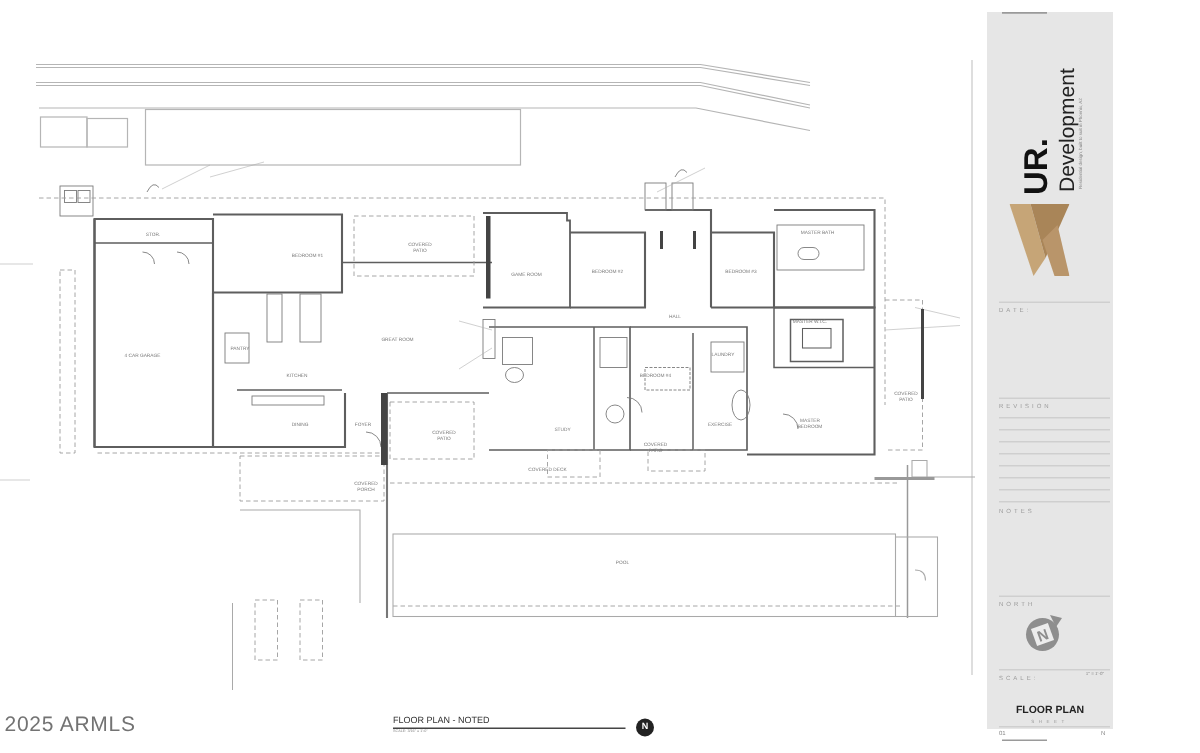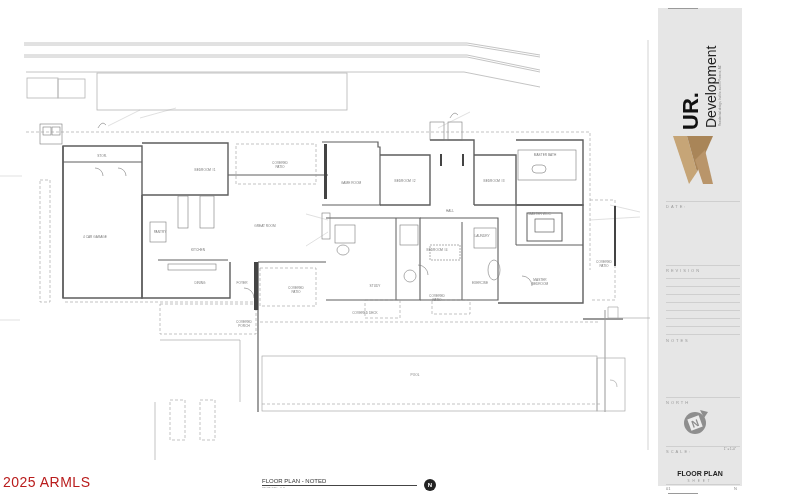--- a/index.html
+++ b/index.html
@@ -10,21 +10,21 @@
   .tb-topbar { position:absolute; left:10px; top:0; width:30px; height:1px; background:#9a9a9a; }
   .brand-ur { position:absolute; left:6px; top:88px; font-size:22px; font-weight:bold; color:#111; transform:rotate(-90deg); transform-origin:left top; }
   .brand-dev { position:absolute; left:40px; top:120px; font-size:14px; color:#222; transform:rotate(-90deg); transform-origin:left top; white-space:nowrap; }
   .brand-sub { position:absolute; left:62px; top:104px; font-size:3px; color:#888; transform:rotate(-90deg); transform-origin:left top; white-space:nowrap; width:50px; }
   .tb-label { position:absolute; left:8px; font-size:4px; letter-spacing:2px; color:#9a9a9a; }
   .tb-rule { position:absolute; left:8px; width:74px; height:1px; background:#cfcfcf; }
   .tb-sheet-title { position:absolute; left:0; width:84px; top:463px; text-align:center; font-size:7px; font-weight:bold; color:#222; }
   .tb-sheet-label { position:absolute; left:0; width:84px; top:473px; text-align:center; font-size:3px; letter-spacing:3px; color:#999; }
   .tb-sheet-no { position:absolute; left:8px; top:478px; font-size:4px; color:#888; }
   .tb-scale-val { position:absolute; right:6px; top:430px; font-size:3px; color:#888; }
-  .watermark { position:absolute; left:3px; top:474px; font-size:14px; color:#b91c1c; letter-spacing:0.5px; }
+  .watermark { position:absolute; left:3px; top:474px; font-size:14px; color:#737373; letter-spacing:0.5px; }
   .plan-title { position:absolute; left:262px; top:478px; font-size:6px; color:#333; }
   .plan-scale { position:absolute; left:262px; top:486px; font-size:2.5px; color:#888; }
   .plan-rule { position:absolute; left:262px; top:485px; width:155px; height:1px; background:#444; }
   .plan-north { position:absolute; left:424px; top:479px; width:12px; height:12px; border-radius:50%; background:#222; color:#fff; font-size:6px; text-align:center; line-height:12px; font-weight:bold; }
 </style>
 </head>
 <body>
 
 <div id="sheet">
 <svg width="800" height="502" viewBox="0 0 800 502" xmlns="http://www.w3.org/2000/svg">

